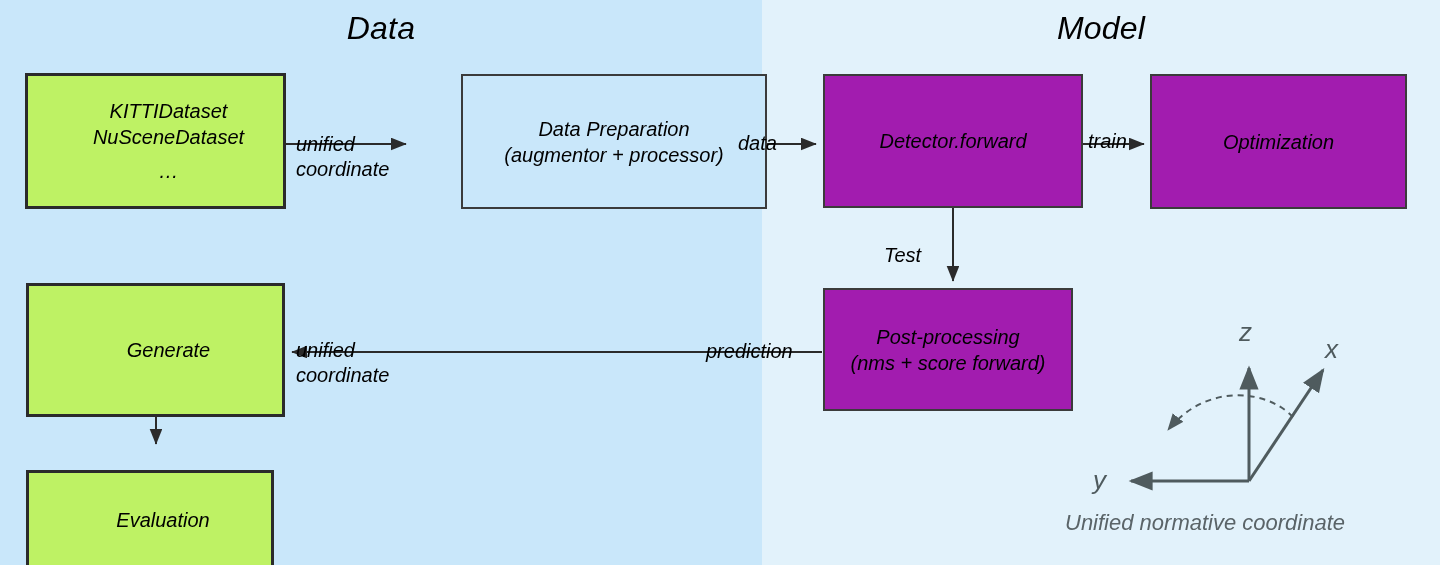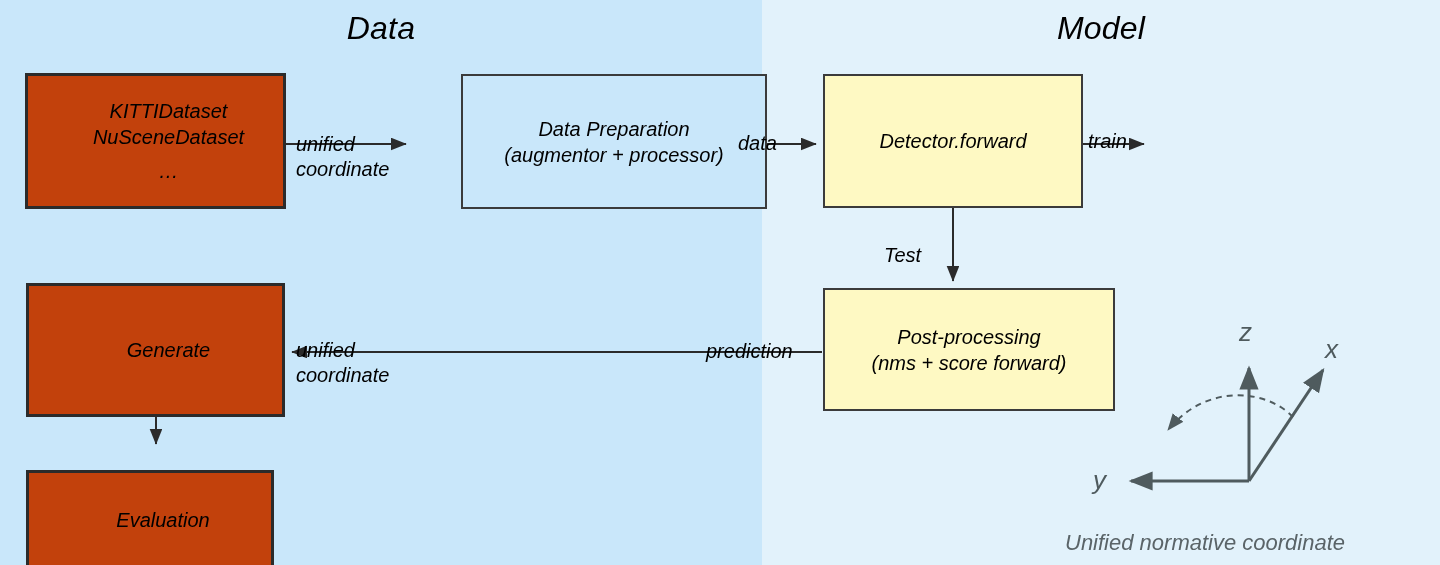--- a/index.html
+++ b/index.html
@@ -42,30 +42,30 @@
     display: flex;
     flex-direction: column;
     align-items: center;
     justify-content: center;
     text-align: center;
     color: #000000;
     font-size: 20px;
     line-height: 26px;
   }
   .node.green {
-    background: #c2410c;
+    background: #bef264;
     border: 3px solid #2b2b2b;
     padding-left: 26px;
   }
   .node.plain-left {
     background: #c9e7fa;
     border: 2px solid #3b3b3b;
   }
   .node.plain-right {
-    background: #fef9c3;
+    background: #a21caf;
     border: 2px solid #3b3b3b;
   }
   .node .line { display: block; white-space: nowrap; }
 
   
   .edge-label {
     position: absolute;
     color: #000000;
     font-size: 20px;
     line-height: 24px;
@@ -88,21 +88,20 @@
     color: #4f5b5e;
     font-size: 26px;
     line-height: 28px;
   }
   .coord-caption {
     position: absolute;
     color: #5a6468;
     font-size: 22px;
     line-height: 26px;
     white-space: nowrap;
-    margin-top: 20px;
   }
 </style>
 </head>
 <body>
 
 <div id="stage">
 
   <div class="panel" id="panel-data"></div>
   <div class="panel" id="panel-model"></div>
 
@@ -148,22 +147,25 @@
 
   <div class="node plain-left" style="left:413px; top:74px; width:306px; height:135px;margin-left:48px;">
     <span class="line">Data Preparation</span>
     <span class="line">(augmentor + processor)</span>
   </div>
 
   <div class="node plain-right" style="left:823px; top:74px; width:260px; height:134px;">
     <span class="line">Detector.forward</span>
   </div>
 
+  <div class="node plain-right" style="left:1150px; top:74px; width:257px; height:135px;">
+    <span class="line">Optimization</span>
+  </div>
 
-  <div class="node plain-right" style="left:823px; top:288px; width:292px; height:123px;text-align:center;">
+  <div class="node plain-right" style="left:823px; top:288px; width:250px; height:123px;text-align:center;">
     <span class="line">Post-processing</span>
     <span class="line">(nms + score forward)</span>
   </div>
 
   <div class="node green" style="left:26px; top:283px; width:259px; height:134px;">
     <span class="line">Generate</span>
   </div>
 
   <div class="node green" style="left:26px; top:470px; width:248px; height:99px;">
     <span class="line">Evaluation</span>

